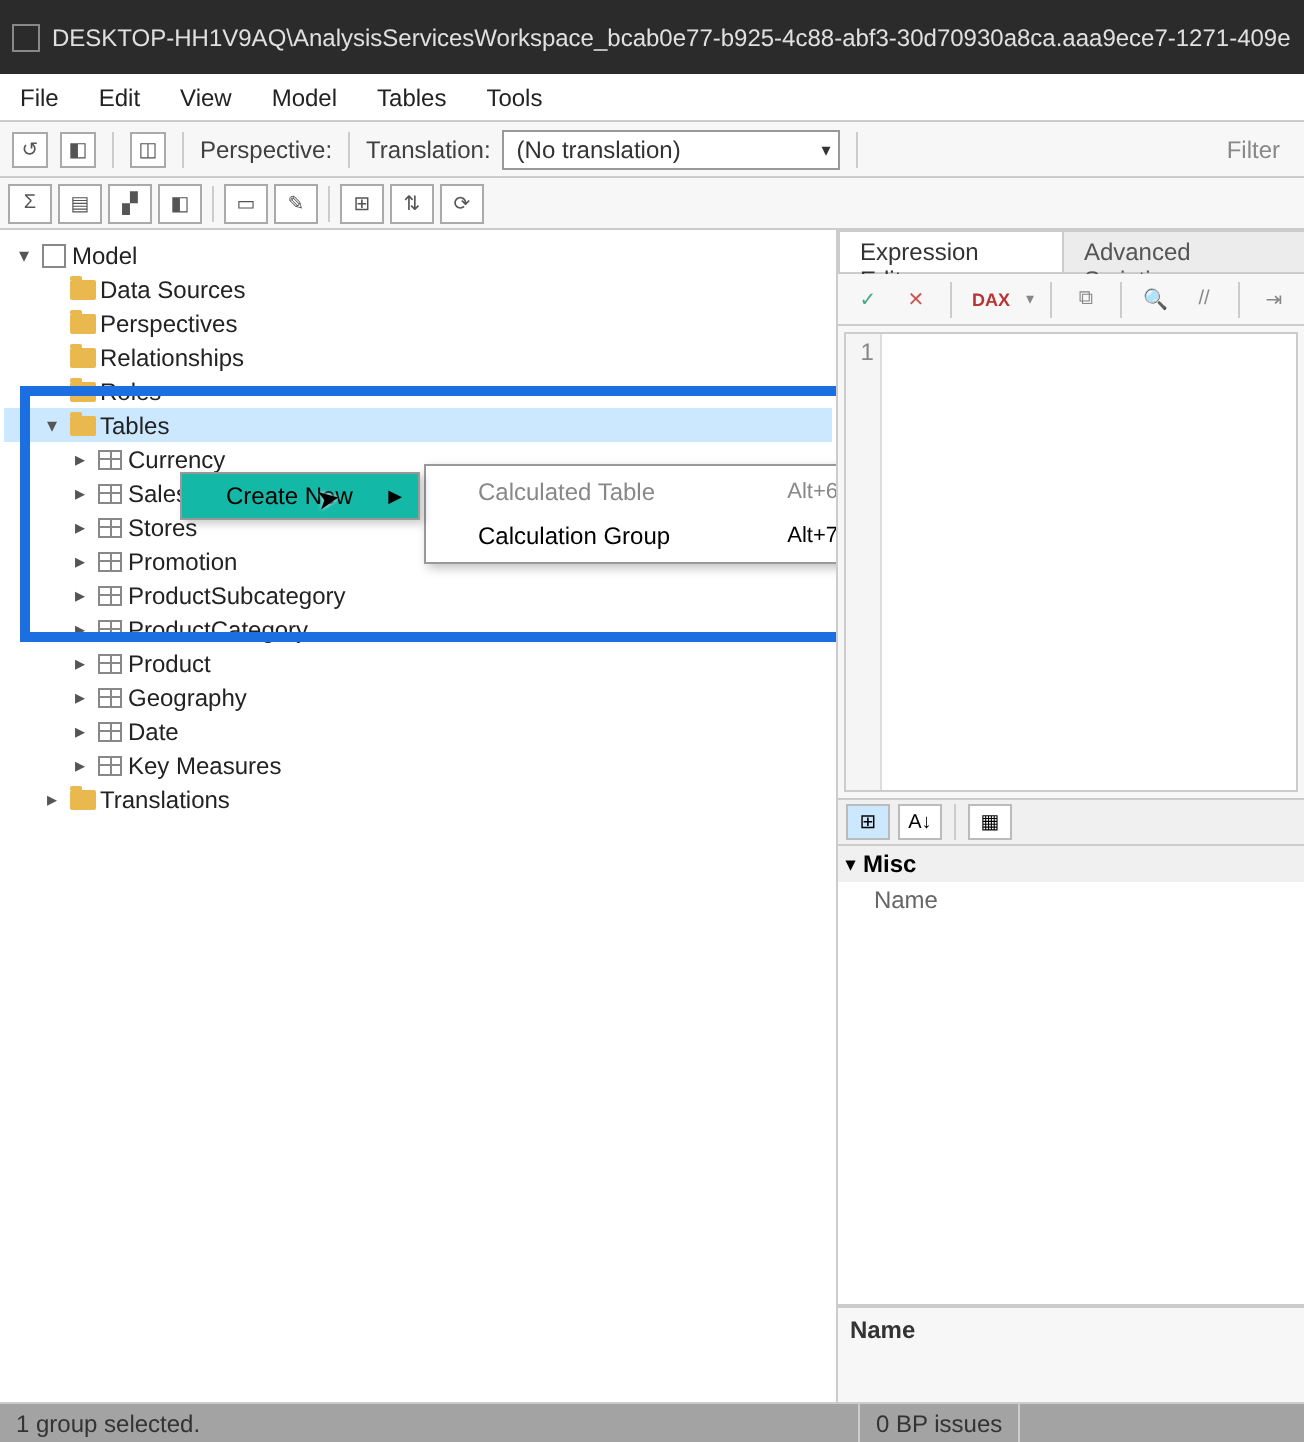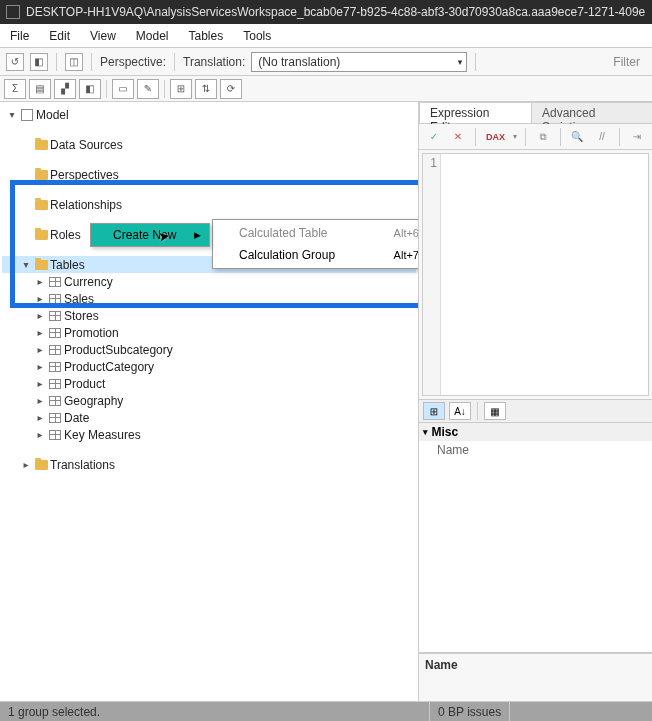--- a/index.html
+++ b/index.html
@@ -1,17 +1,17 @@
 <!DOCTYPE html>
 <html><head>
 <meta charset="utf-8">
 <style>
   * { box-sizing: border-box; margin: 0; padding: 0; font-family: "Segoe UI", Tahoma, sans-serif; font-size: 12px; }
   body { background: #f0f0f0; width: 652px; height: 721px; overflow: hidden; display: flex; flex-direction: column; }
-  .titlebar { background: #2b2b2b; color: #e0e0e0; height: 24px; display: flex; align-items: center; padding: 0 6px; gap: 6px; }
+  .titlebar { background: #2b2b2b; color: #e0e0e0; height: 37px; display: flex; align-items: center; padding: 0 6px; gap: 6px; }
   .titlebar .app-icon { width: 14px; height: 14px; border: 1px solid #888; display:inline-block; }
   .menubar { background: #fff; border-bottom: 1px solid #ccc; height: 24px; display: flex; align-items: center; padding: 0 10px; gap: 20px; }
   .menubar span { color: #222; }
   .toolbar1 { background: #f7f7f7; border-bottom: 1px solid #ccc; height: 28px; display:flex; align-items:center; padding: 0 6px; gap: 6px; }
   .tb-btn { width: 18px; height: 18px; border: 1px solid #aaa; background:#fff; display:inline-flex; align-items:center; justify-content:center; font-size:10px; color:#555;}
   .tb-sep { width:1px; height:18px; background:#ccc; margin:0 2px; }
   .tb-label { color:#404040; }
   .tb-combo { background:#fff; border:1px solid #999; height:20px; padding:0 18px 0 6px; display:flex; align-items:center; position:relative; color:#333;}
   .tb-combo::after{ content:"▾"; position:absolute; right:4px; font-size:9px; color:#333;}
   .tb-filter { margin-left:auto; color:#888; padding:0 6px;}
@@ -50,21 +50,21 @@
   .prop-toolbar{ height:24px; background:#f0f0f0; border-top:1px solid #ccc; border-bottom:1px solid #ccc; display:flex; align-items:center; padding:0 4px; gap:4px;}
   .prop-toolbar .pb{ width:22px; height:18px; border:1px solid #bbb; background:#fff; display:inline-flex; align-items:center; justify-content:center; font-size:10px;}
   .prop-grid { background:#fff; flex-shrink:0; height:230px; border-bottom:1px solid #ccc; overflow:hidden;}
   .prop-cat { background:#f0f0f0; font-weight:bold; padding:2px 4px; display:flex; align-items:center; gap:4px;}
   .prop-cat .exp{ font-size:9px;}
   .prop-row { display:flex; padding:2px 4px 2px 18px; color:#666;}
   .prop-desc { background:#f7f7f7; border-top:1px solid #ccc; padding:4px 6px; height:48px; font-weight:bold; color:#333;}
   .statusbar { height:20px; background:#a3a3a3; border-top:1px solid #ccc; display:flex; align-items:center;}
   .status-cell { padding:0 8px; border-right:1px solid #ccc; height:100%; display:flex; align-items:center; color:#333;}
   .status-cell:first-child{ flex:0 0 430px;}
-  .pad-l1{padding-left:18px;margin-top:13px;} .pad-l2{padding-left:32px;}
+  .pad-l1{padding-left:18px;} .pad-l2{padding-left:32px;}
 </style>
 </head>
 <body>
 
 <div class="titlebar">
   <span class="app-icon"></span>
   <span>DESKTOP-HH1V9AQ\AnalysisServicesWorkspace_bcab0e77-b925-4c88-abf3-30d70930a8ca.aaa9ece7-1271-409e</span>
 </div>
 
 <div class="menubar">
@@ -78,21 +78,21 @@
 
 <div class="toolbar1">
   <span class="tb-btn">↺</span>
   <span class="tb-btn">◧</span>
   <span class="tb-sep"></span>
   <span class="tb-btn">◫</span>
   <span class="tb-sep"></span>
   <span class="tb-label">Perspective:</span>
   <span class="tb-sep"></span>
   <span class="tb-label">Translation:</span>
-  <span class="tb-combo" style="width:216px">(No translation)</span>
+  <span class="tb-combo" style="width:169px">(No translation)</span>
   <span class="tb-sep"></span>
   <span class="tb-filter">Filter</span>
 </div>
 
 <div class="toolbar2">
   <span class="tb-btn">Σ</span>
   <span class="tb-btn">▤</span>
   <span class="tb-btn">▞</span>
   <span class="tb-btn">◧</span>
   <span class="tb-sep"></span>

